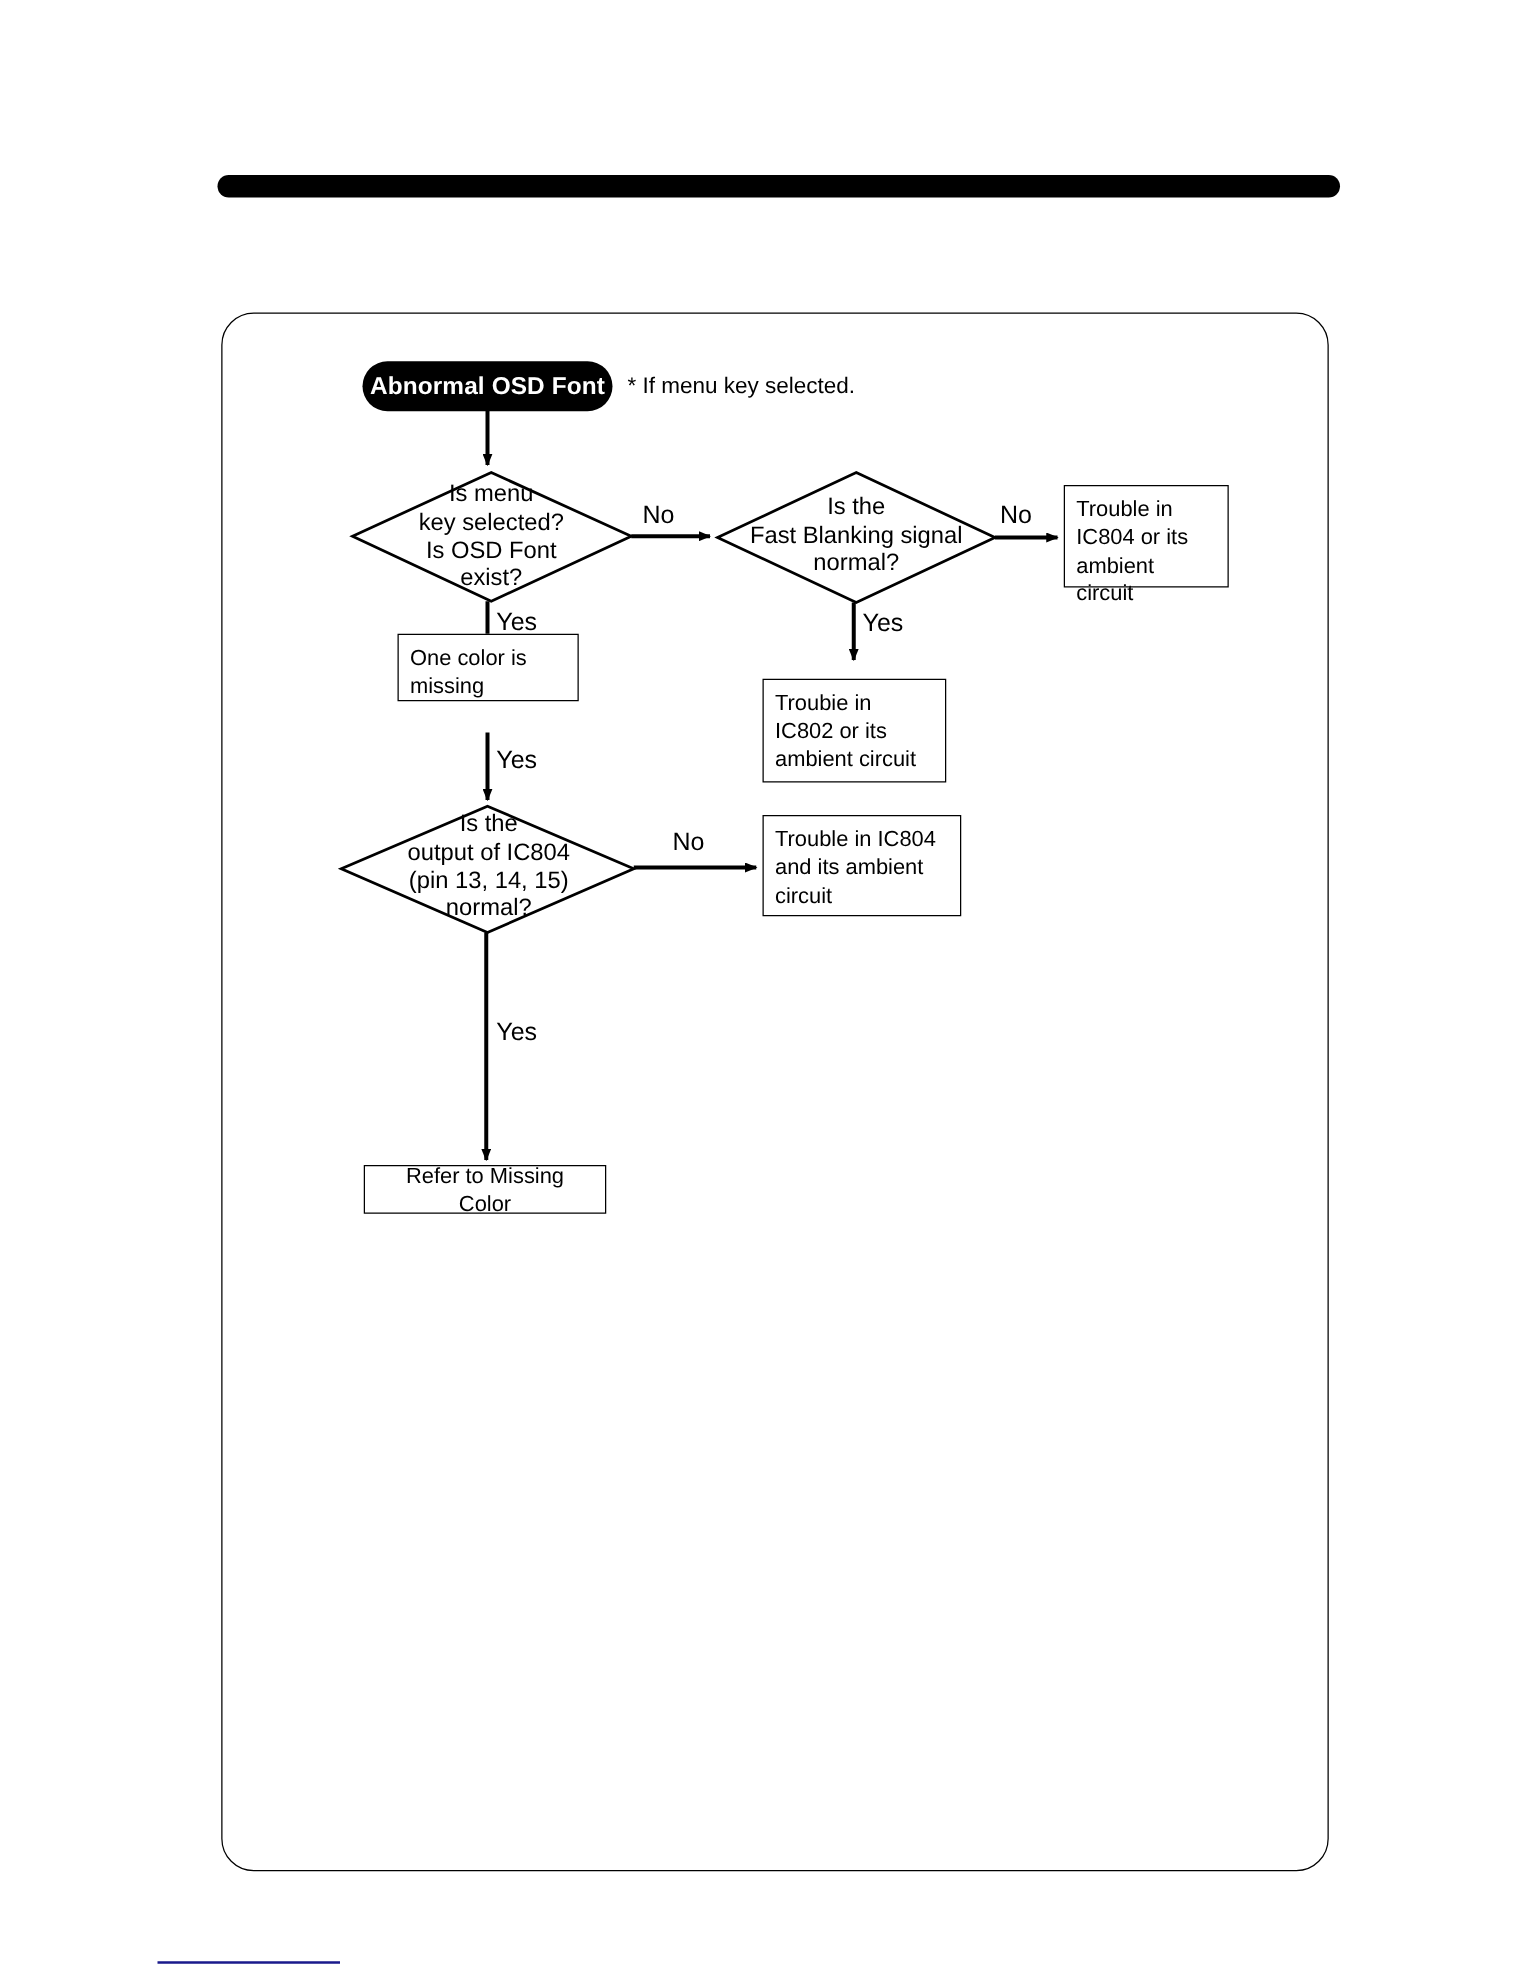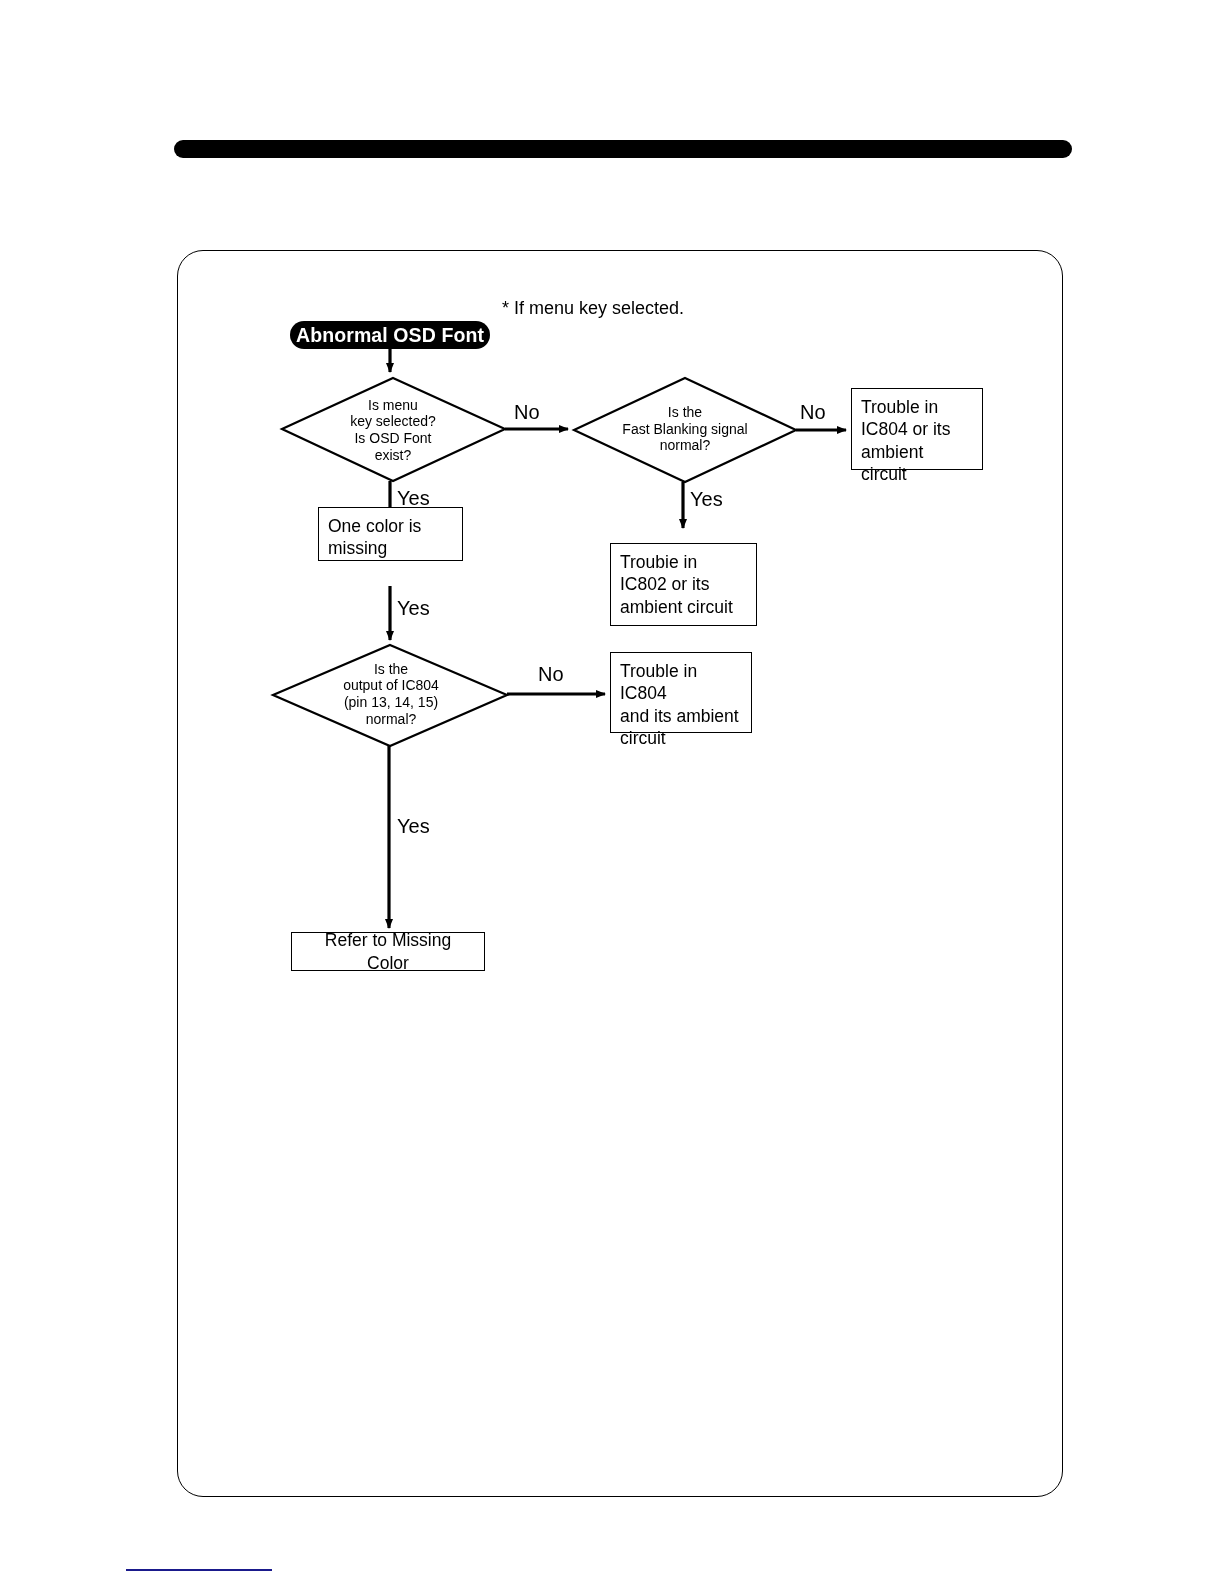--- a/index.html
+++ b/index.html
@@ -96,21 +96,21 @@
     display: flex;
     align-items: center;
     justify-content: center;
     text-align: center;
     padding: 0 10px;
   }
 
   .decision-text {
     position: absolute;
     text-align: center;
-    font-size: 14px;
+    font-size: 19px;
     line-height: 1.18;
     white-space: pre-line;
     display: flex;
     align-items: center;
     justify-content: center;
   }
 
   .edge-label {
     position: absolute;
     font-size: 20px;
@@ -149,21 +149,21 @@
 
   <line x1="683" y1="482" x2="683" y2="528" stroke="#000000" stroke-width="3.2" marker-end="url(#arrow)"></line>
 
   <line x1="390" y1="586" x2="390" y2="640" stroke="#000000" stroke-width="3.2" marker-end="url(#arrow)"></line>
 
   <line x1="507" y1="694" x2="605" y2="694" stroke="#000000" stroke-width="3.2" marker-end="url(#arrow)"></line>
 
   <line x1="389" y1="746" x2="389" y2="928" stroke="#000000" stroke-width="3.2" marker-end="url(#arrow)"></line>
 </svg>
 
-<div class="node terminator" style="left:290px; top:289px; width:200px; height:28px;margin-top:32px;">
+<div class="node terminator" style="left:290px; top:289px; width:200px; height:40px;">
   <span>Abnormal OSD Font</span>
 </div>
 
 <div class="node note" style="left:502px; top:298px;">* If menu key selected.</div>
 
 <div class="decision-text" style="left:283px; top:388px; width:220px; height:84px;">Is menu
 key selected?
 Is OSD Font
 exist?</div>
 
@@ -180,21 +180,21 @@
 IC804 or its
 ambient circuit</div>
 
 <div class="node process" style="left:318px; top:507px; width:145px; height:54px; white-space:pre-line;">One color is
 missing</div>
 
 <div class="node process" style="left:610px; top:531px; width:147px; height:83px; white-space:pre-line;margin-top:12px;">Troubie in
 IC802 or its
 ambient circuit</div>
 
-<div class="node process" style="left:610px; top:652px; width:142px; height:81px; white-space:pre-line;">Trouble in IC804
+<div class="node process" style="left:610px; top:652px; width:159px; height:81px; white-space:pre-line;">Trouble in IC804
 and its ambient
 circuit</div>
 
 <div class="node process centered" style="left:291px; top:932px; width:194px; height:39px;">Refer to Missing Color</div>
 
 <div class="edge-label" style="left:514px; top:401px;">No</div>
 
 <div class="edge-label" style="left:397px; top:487px;">Yes</div>
 
 <div class="edge-label" style="left:800px; top:401px;">No</div>

